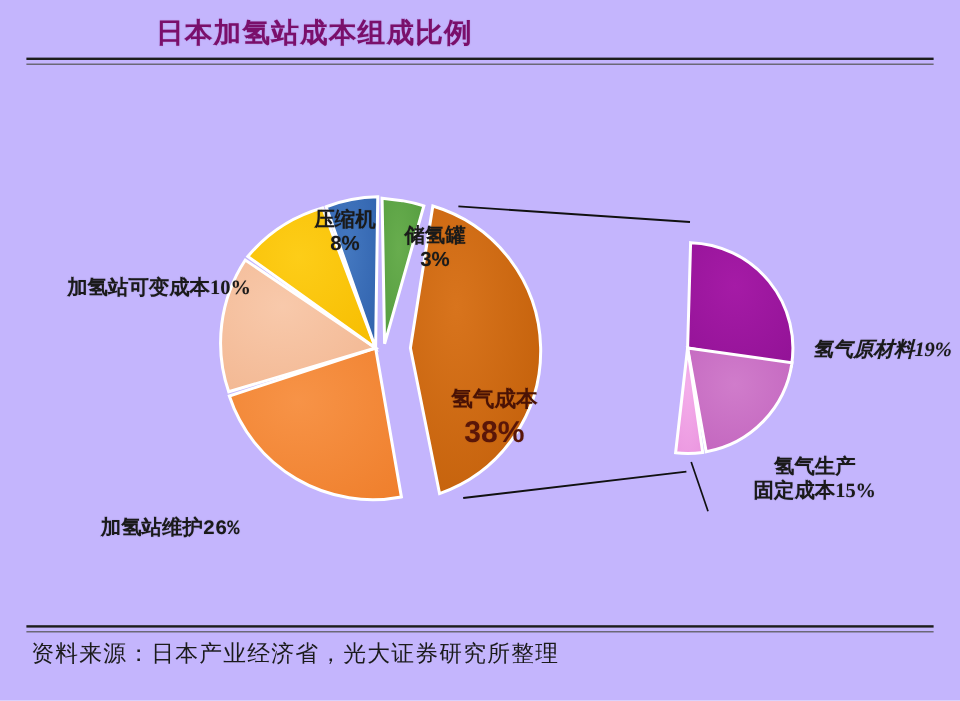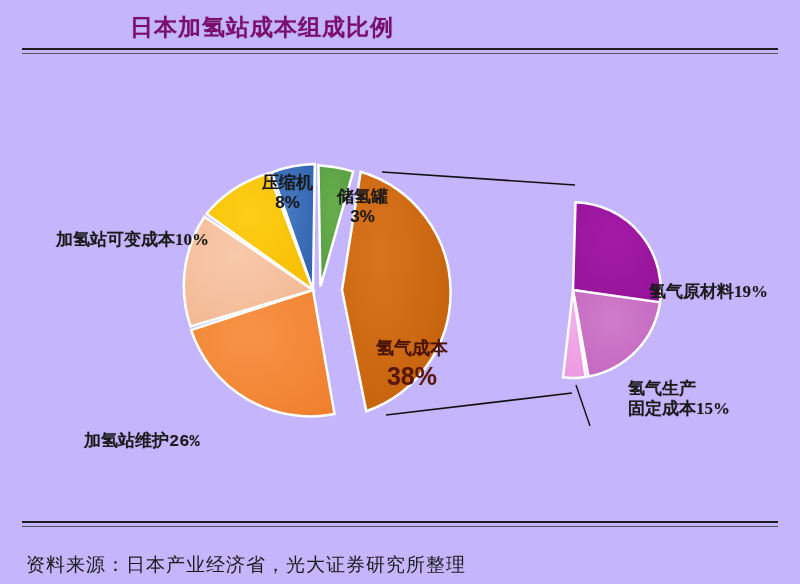--- a/index.html
+++ b/index.html
@@ -45,21 +45,21 @@
   }
   #rule-top-a { top: 48px; }
   #rule-top-b { top: 53px; }
   #rule-bot-a { top: 521px; }
   #rule-bot-b { top: 526px; }
 
   
   #source-note {
     position: absolute;
     left: 26px;
-    top: 552px;
+    top: 532px;
     font-size: 19px;
     color: #1b1b1b;
     font-family: Liberation Serif, serif;
     letter-spacing: 1px;
     white-space: nowrap;
   }
 
   
   #chart-area {
     position: absolute;
@@ -86,38 +86,37 @@
     text-shadow: 0 0 1px rgba(0,0,0,0.25);
   }
   .pie-label.center-align { text-align: center; }
   .pie-label .lbl-pct { font-family: "Liberation Sans", sans-serif; font-weight: bold; }
 
   #label-compressor   { left: 262px; top: 115px; text-align: center; }
   #label-tank         { left: 337px; top: 129px; text-align: center; }
   #label-station-var  { left: 56px;  top: 172px; }
   #label-other-fixed  { left: 32px;  top: 272px; }
   #label-maintenance  { left: 84px;  top: 374px; font-family: Liberation Mono, monospace; }
-  #label-raw-material { left: 649px; top: 224px; }
-  #label-prod-fixed   { left: 628px; top: 321px; text-align: left; }
+  #label-raw-material { left: 677px; top: 224px; font-style: italic; }
+  #label-prod-fixed   { left: 628px; top: 321px; text-align: center; }
   #label-transport    { left: 525px; top: 411px; text-align: center; }
 
   
   #label-h2-cost {
     position: absolute;
     left: 352px;
     top: 262px;
     width: 120px;
     text-align: center;
     font-family: "Liberation Serif", "DejaVu Serif", serif;
     font-size: 18px;
     font-weight: bold;
     color: #4a1205;
     line-height: 1.35;
     text-shadow: 0 0 1px rgba(0,0,0,0.2);
-    margin-top: 16px;
   }
   #label-h2-cost .lbl-pct {
     font-family: "Liberation Sans", sans-serif;
     font-size: 25px;
     color: #5a1608;
   }
 </style>
 </head>
 <body>
 

